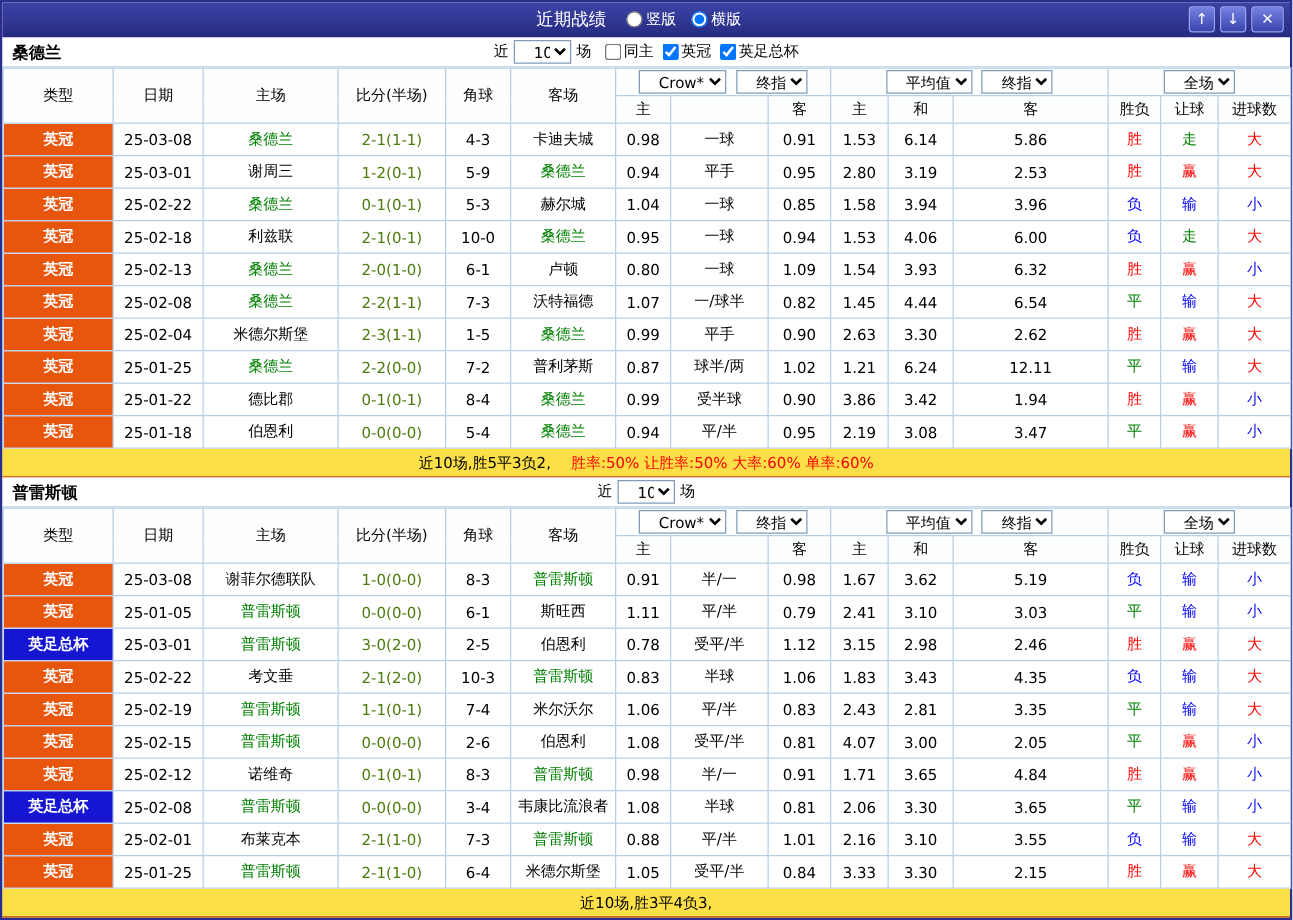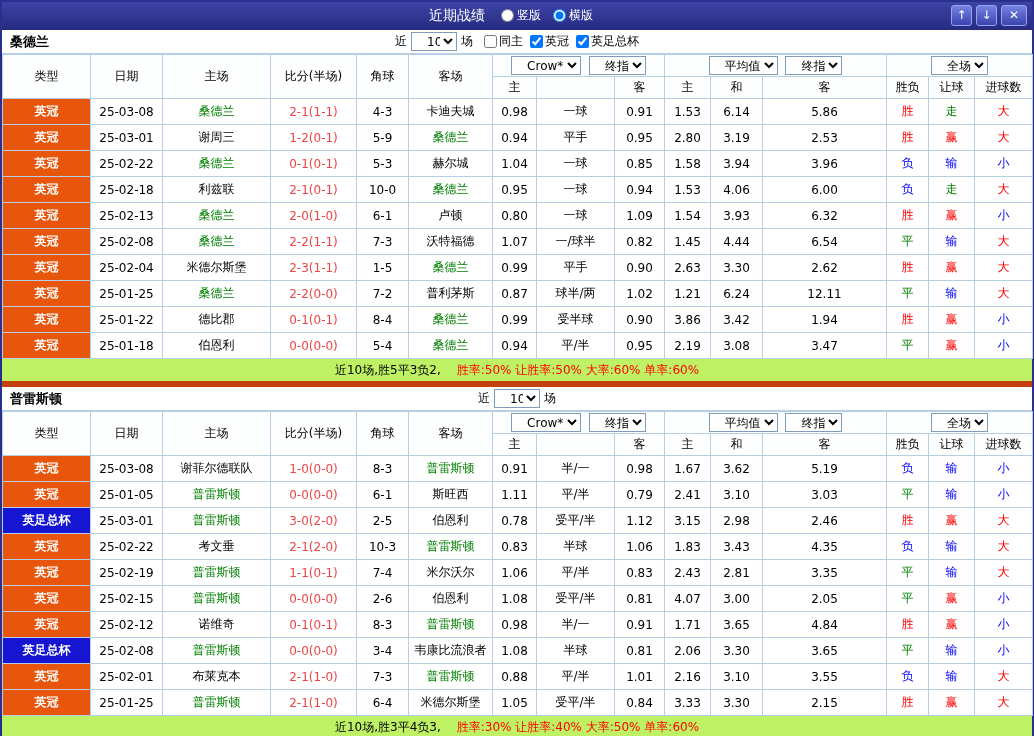--- a/index.html
+++ b/index.html
@@ -28,26 +28,26 @@
   
   table{border-collapse:collapse;table-layout:fixed;width:1030px;border-radius:17px;}
   th,td{border:1px solid #b7cfe6;text-align:center;padding:0;white-space:nowrap;overflow:hidden;font-weight:normal;font-size:12px;}
   thead th{height:21px;background:#fdfefe;}
   tbody td{height:25px;}
   .dd-cell select{margin:0 2px;}
 
   .lg-orange{background:#e8550c;color:#fff;font-weight:bold;}
   .lg-blue{background:#1515d2;color:#fff;font-weight:bold;}
   .hl{color:#008000;}
-  .score{color:#ef4444;}
+  .score{color:#4d7c0f;}
   .c-red{color:#ff0000;}
   .c-green{color:#008000;}
   .c-blue{color:#0000ff;}
 
-  .summary{height:22px;display:flex;align-items:center;justify-content:center;gap:16px;border-bottom:6px solid #c2410c;background:#bef264;}
+  .summary{height:22px;display:flex;align-items:center;justify-content:center;gap:16px;border-bottom:1px solid #c2410c;background:#fde047;}
   .summary .stats{color:#ff0000;text-align:center;}
 </style>
 </head>
 <body>
 
 <div class="widget">
 
   <div class="titlebar">
     <span class="title">近期战绩</span>
     <span id="radio-holder"><label><input type="radio" name="layout" style="">竖版</label><label><input type="radio" name="layout" checked="" style="">横版</label></span>
@@ -532,17 +532,16 @@
     <td>2.15</td>
     <td class="c-red">胜</td>
     <td class="c-red">赢</td>
     <td class="c-red">大</td>
   </tr>
         </tbody>
     </table>
 
     <div class="summary">
       <span>近10场,胜3平4负3,</span>
-      <span class="stats">胜率:30% 让胜率:40% 大率:50% 单率:60%</span>
     </div>
   </div>
 
 </div>
 
 </body></html>

